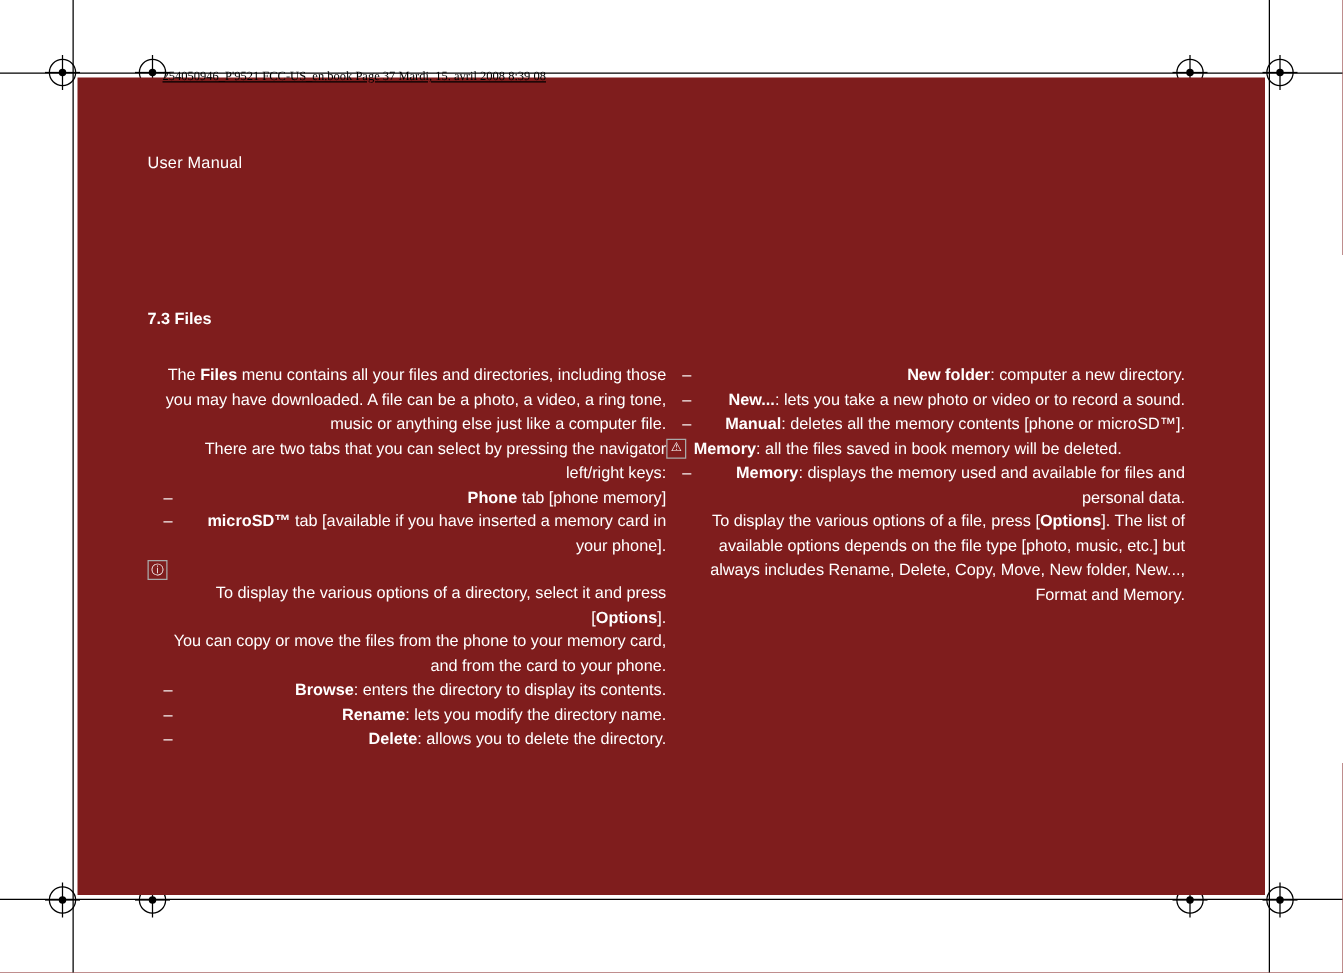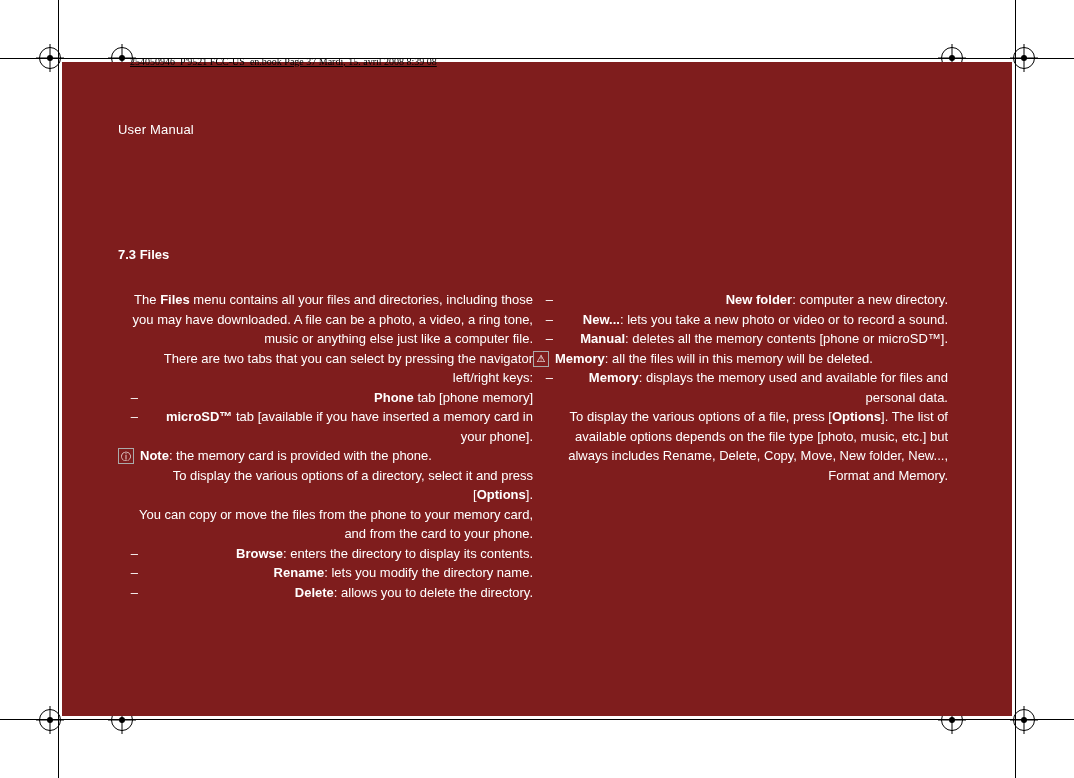--- a/index.html
+++ b/index.html
@@ -205,21 +205,20 @@
         <span class="dash">–</span>
         <span class="list-body"><b>Phone</b><span> tab [phone memory]</span></span>
       </div>
       <div class="list-row">
         <span class="dash">–</span>
         <span class="list-body"><b>microSD™</b><span> tab [available if you have inserted a memory card in your phone].</span></span>
       </div>
 
       <div class="note-row">
         <span class="icon-box">ⓘ</span>
-        <span><b>Note</b><span>: the memory card is provided with the phone.</span></span>
       </div>
 
       <p>
         <span>To display the various options of a directory, select it and press [</span><b>Options</b><span>].</span>
       </p>
       <p>You can copy or move the files from the phone to your memory card, and from the card to your phone.</p>
 
       <div class="list-row">
         <span class="dash">–</span>
         <span class="list-body"><b>Browse</b><span>: enters the directory to display its contents.</span></span>
@@ -243,21 +242,21 @@
         <span class="dash">–</span>
         <span class="list-body"><b>New...</b><span>: lets you take a new photo or video or to record a sound.</span></span>
       </div>
       <div class="list-row">
         <span class="dash">–</span>
         <span class="list-body"><b>Manual</b><span>: deletes all the memory contents [phone or microSD™].</span></span>
       </div>
 
       <div class="note-row">
         <span class="icon-box">⚠</span>
-        <span><b>Memory</b><span>: all the files will in this memory will be deleted.</span></span>
+        <span><b>Memory</b><span>: all the files saved in book memory will be deleted.</span></span>
       </div>
 
       <div class="list-row">
         <span class="dash">–</span>
         <span class="list-body"><b>Memory</b><span>: displays the memory used and available for files and personal data.</span></span>
       </div>
 
       <p>
         <span>To display the various options of a file, press [</span><b>Options</b><span>]. The list of available options depends on the file type [photo, music, etc.] but always includes Rename, Delete, Copy, Move, New folder, New..., Format and Memory.</span>
       </p>

